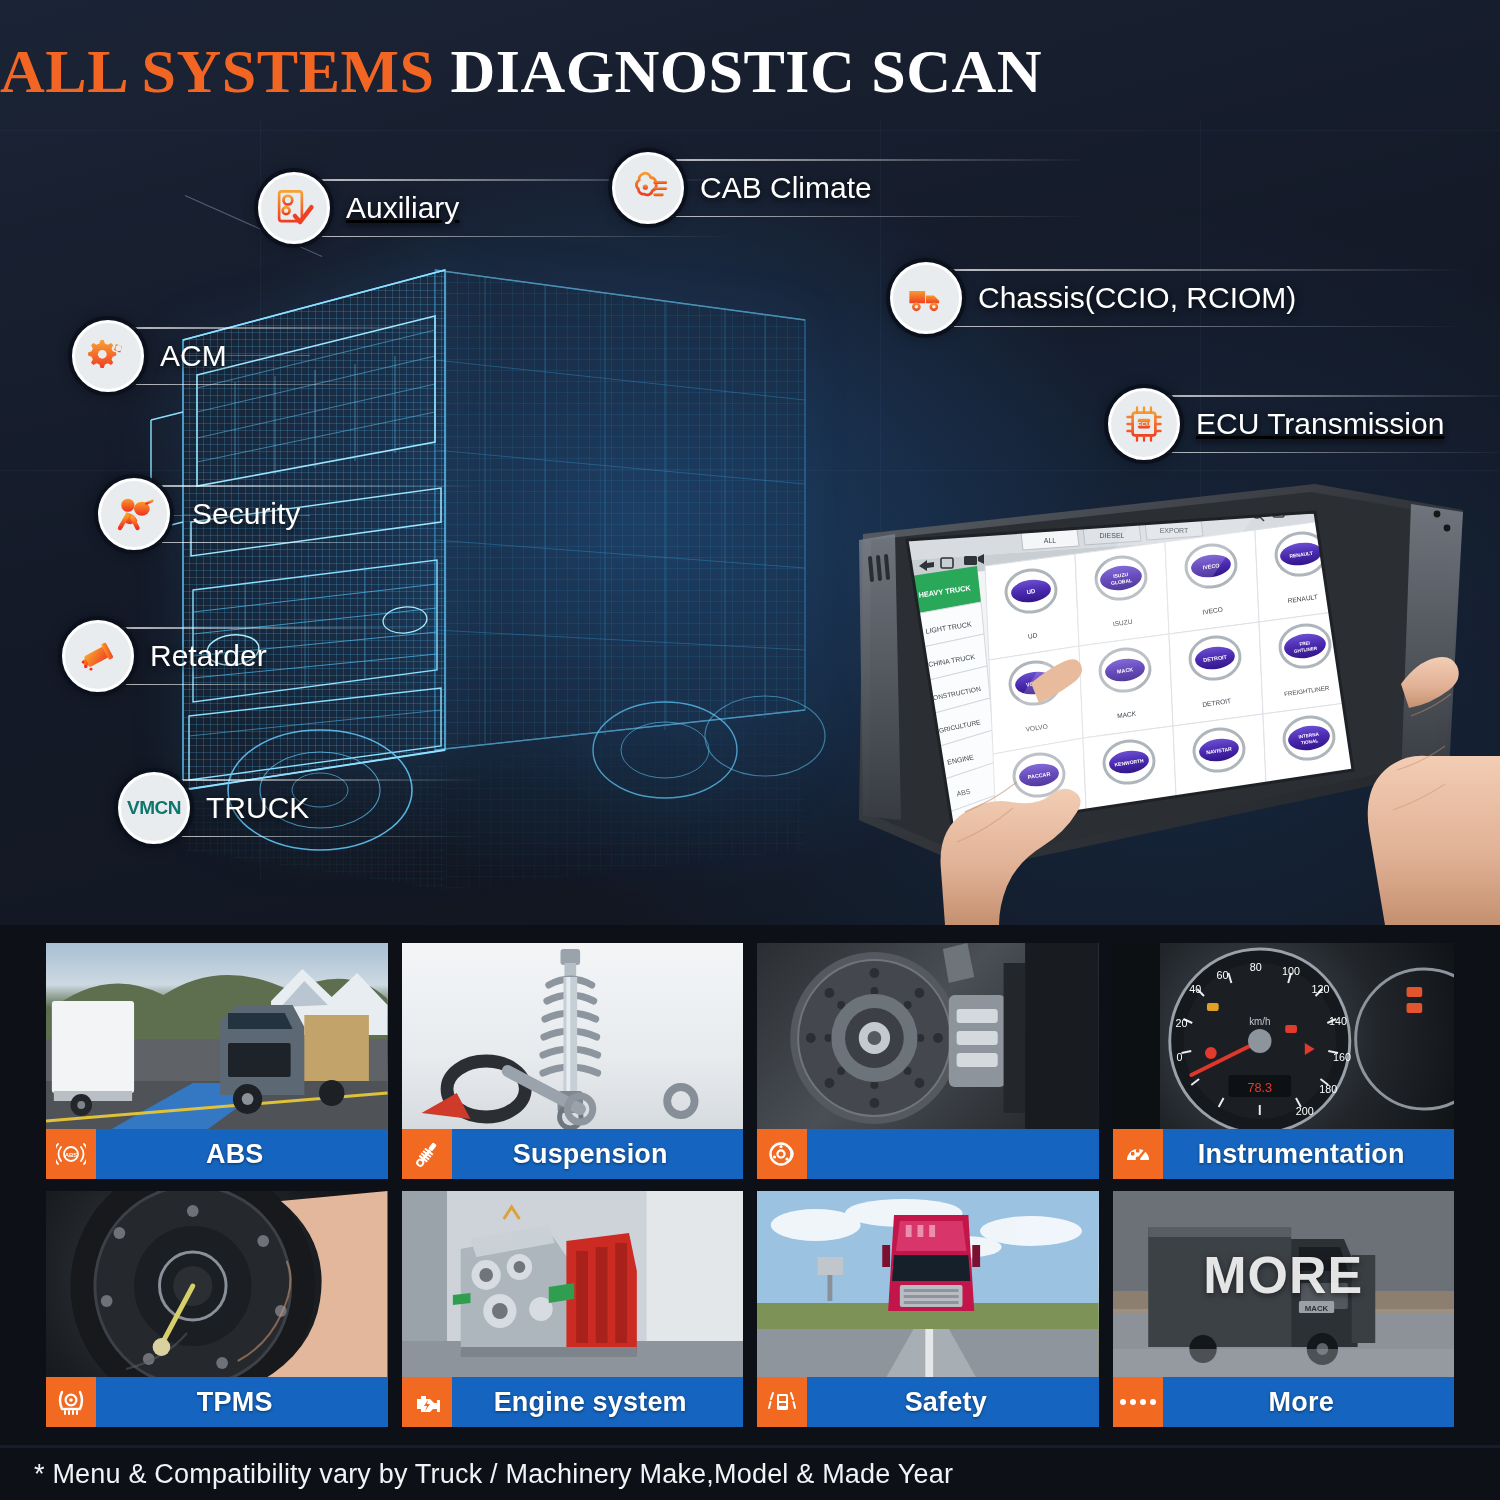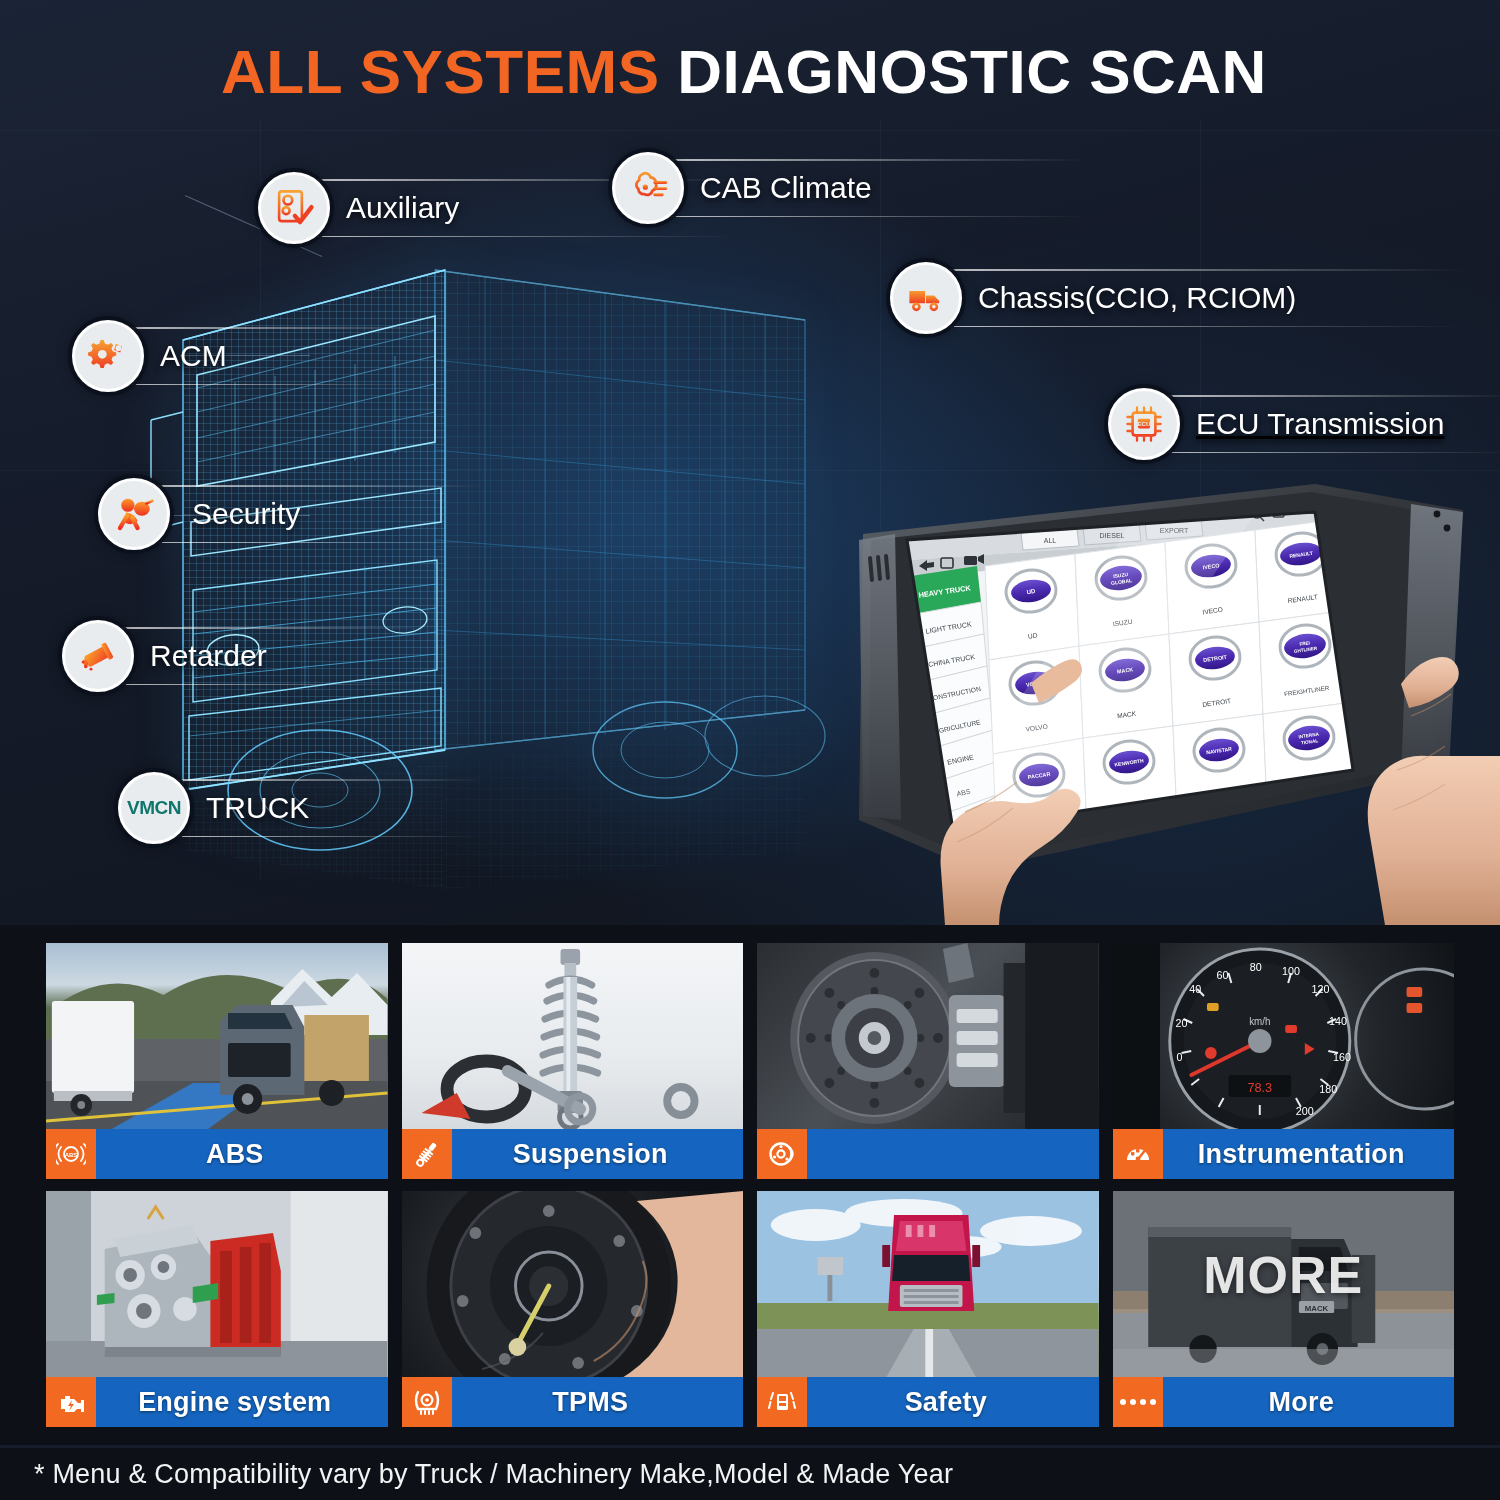--- a/index.html
+++ b/index.html
@@ -22,24 +22,24 @@
     overflow:hidden;
   }
   
   #hero .bgline {
     position:absolute; background:rgba(120,160,215,.055);
   }
 
   
   #title {
     position:absolute; top:36px; left:0; width:1488px;
-    text-align:center;
+    text-align:left;
     font-size:62px; font-weight:bold; letter-spacing:.5px;
     white-space:nowrap;
-    font-family:Liberation Sans, sans-serif;
+    font-family:Liberation Serif, serif;
     z-index:30;
   }
   #title .t-orange { color:#f26522; }
   #title .t-white  { color:#ffffff; }
 
   
   #truck-wrap{
     position:absolute; left:105px; top:150px; width:760px; height:760px;
     z-index:5;
   }
@@ -224,21 +224,21 @@
         <path d="M78 652 L340 612 L340 740 L78 700 Z" fill="url(#mesh2)"></path>
         <path d="M340 612 L700 572 L700 700 L340 740 Z" fill="url(#mesh)"></path>
       </g>
     </svg>
   </div>
 
   <div class="leader" style="left:185px;top:195px;width:150px;transform:rotate(24deg);"></div>
   <div class="leader" style="left:180px;top:355px;width:130px;"></div>
   <div class="leader" style="left:160px;top:515px;width:150px;"></div>
 
-  <div class="callout" style="left:258px;top:172px;">
+  <div class="callout" style="left:258px;top:172px;text-decoration:underline;">
     <div class="plate" style="width:430px;">
         <span class="a"></span>
         <span class="b"></span>
       </div>
     <div class="badge">
       <svg viewBox="0 0 48 48">
         <defs>
             <linearGradient id="go1" x1="0" y1="0" x2="0" y2="1">
               <stop offset="0%" stop-color="#f7a233"></stop>
               <stop offset="100%" stop-color="#ee3d23"></stop>
@@ -855,20 +855,65 @@
             <rect x="8" y="13" width="3.4" height="3.4" rx=".7" fill="#f26a21"></rect>
             <rect x="13" y="10" width="3.4" height="3.4" rx=".7" fill="#f26a21"></rect>
           </svg>
         </div>
         <div class="txt">Instrumentation</div>
       </div>
     </div>
   </div>
 
   <div class="card-row">
+
+    <div class="card">
+      <div class="photo">
+        <div class="ph ph-tpms">
+          <svg viewBox="0 0 349 190" preserveAspectRatio="none">
+            <circle cx="150" cy="95" r="125" fill="#17191d"></circle>
+            <circle cx="150" cy="95" r="100" fill="#25282d" stroke="#3d4147" stroke-width="3"></circle>
+            <circle cx="150" cy="95" r="60" fill="#1b1e22"></circle>
+            <g fill="#6e7278">
+              <circle cx="150" cy="20" r="6"></circle>
+                <circle cx="222" cy="50" r="6"></circle>
+                <circle cx="240" cy="120" r="6"></circle>
+              <circle cx="180" cy="172" r="6"></circle>
+                <circle cx="105" cy="168" r="6"></circle>
+                <circle cx="62" cy="110" r="6"></circle>
+              <circle cx="75" cy="42" r="6"></circle>
+            </g>
+            <circle cx="150" cy="95" r="34" fill="none" stroke="#8a9099" stroke-width="3"></circle>
+            <circle cx="150" cy="95" r="20" fill="#2b2f34"></circle>
+            <path d="M150 95 L120 150" stroke="#d7d06a" stroke-width="5" stroke-linecap="round"></path>
+            <path d="M240 10 q50 40 40 100 q-8 50 -60 80 L349 190 L349 0 Z" fill="#e3b79b"></path>
+            <path d="M196 170 q30 -16 44 -46 q16 -32 6 -54" fill="none" stroke="#c48f6d" stroke-width="2" opacity=".6"></path>
+            <path d="M82 178 q40 -10 62 -36" fill="none" stroke="#5d6268" stroke-width="2" opacity=".5"></path>
+            <circle cx="118" cy="156" r="9" fill="#d9d2a0"></circle>
+          </svg>
+        </div>
+      </div>
+      <div class="bar">
+        <div class="ico">
+          <svg viewBox="0 0 30 30">
+            <path d="M6 5 q-4 8 0 17 M24 5 q4 8 0 17" fill="none" stroke="#fff" stroke-width="2.4" stroke-linecap="round"></path>
+            <path d="M6 22 h18" stroke="#fff" stroke-width="2.4"></path>
+            <g stroke="#fff" stroke-width="2" stroke-linecap="round">
+              <path d="M9 24 v3"></path>
+                <path d="M13 24 v3"></path>
+                <path d="M17 24 v3"></path>
+                <path d="M21 24 v3"></path>
+            </g>
+            <circle cx="15" cy="13" r="5.4" fill="none" stroke="#fff" stroke-width="2.2"></circle>
+            <circle cx="15" cy="13" r="1.8" fill="#fff"></circle>
+          </svg>
+        </div>
+        <div class="txt">TPMS</div>
+      </div>
+    </div>
 
     <div class="card">
       <div class="photo">
         <div class="ph ph-eng">
           <svg viewBox="0 0 349 190" preserveAspectRatio="none">
             <rect x="0" y="0" width="349" height="190" fill="#cdd3d8"></rect>
             <rect x="0" y="0" width="46" height="190" fill="#9aa2aa"></rect>
             <rect x="250" y="0" width="99" height="190" fill="#e3e7ea"></rect>
             <rect x="0" y="150" width="349" height="40" fill="#8d949b"></rect>
             <g>
@@ -903,65 +948,20 @@
             <path d="M5 12 h4 V9 h5 v3 h4 l4 4 h3 v-3 h3 v12 h-3 v-3 h-4 l-3 3 h-9 v-3 h-4 z" fill="#fff"></path>
             <path d="M16 13 l-4 6 h3 l-2 5 l5 -7 h-3 z" fill="#f26a21"></path>
           </svg>
         </div>
         <div class="txt">Engine system</div>
       </div>
     </div>
 
     <div class="card">
       <div class="photo">
-        <div class="ph ph-tpms">
-          <svg viewBox="0 0 349 190" preserveAspectRatio="none">
-            <circle cx="150" cy="95" r="125" fill="#17191d"></circle>
-            <circle cx="150" cy="95" r="100" fill="#25282d" stroke="#3d4147" stroke-width="3"></circle>
-            <circle cx="150" cy="95" r="60" fill="#1b1e22"></circle>
-            <g fill="#6e7278">
-              <circle cx="150" cy="20" r="6"></circle>
-                <circle cx="222" cy="50" r="6"></circle>
-                <circle cx="240" cy="120" r="6"></circle>
-              <circle cx="180" cy="172" r="6"></circle>
-                <circle cx="105" cy="168" r="6"></circle>
-                <circle cx="62" cy="110" r="6"></circle>
-              <circle cx="75" cy="42" r="6"></circle>
-            </g>
-            <circle cx="150" cy="95" r="34" fill="none" stroke="#8a9099" stroke-width="3"></circle>
-            <circle cx="150" cy="95" r="20" fill="#2b2f34"></circle>
-            <path d="M150 95 L120 150" stroke="#d7d06a" stroke-width="5" stroke-linecap="round"></path>
-            <path d="M240 10 q50 40 40 100 q-8 50 -60 80 L349 190 L349 0 Z" fill="#e3b79b"></path>
-            <path d="M196 170 q30 -16 44 -46 q16 -32 6 -54" fill="none" stroke="#c48f6d" stroke-width="2" opacity=".6"></path>
-            <path d="M82 178 q40 -10 62 -36" fill="none" stroke="#5d6268" stroke-width="2" opacity=".5"></path>
-            <circle cx="118" cy="156" r="9" fill="#d9d2a0"></circle>
-          </svg>
-        </div>
-      </div>
-      <div class="bar">
-        <div class="ico">
-          <svg viewBox="0 0 30 30">
-            <path d="M6 5 q-4 8 0 17 M24 5 q4 8 0 17" fill="none" stroke="#fff" stroke-width="2.4" stroke-linecap="round"></path>
-            <path d="M6 22 h18" stroke="#fff" stroke-width="2.4"></path>
-            <g stroke="#fff" stroke-width="2" stroke-linecap="round">
-              <path d="M9 24 v3"></path>
-                <path d="M13 24 v3"></path>
-                <path d="M17 24 v3"></path>
-                <path d="M21 24 v3"></path>
-            </g>
-            <circle cx="15" cy="13" r="5.4" fill="none" stroke="#fff" stroke-width="2.2"></circle>
-            <circle cx="15" cy="13" r="1.8" fill="#fff"></circle>
-          </svg>
-        </div>
-        <div class="txt">TPMS</div>
-      </div>
-    </div>
-
-    <div class="card">
-      <div class="photo">
         <div class="ph ph-safe">
           <svg viewBox="0 0 349 190" preserveAspectRatio="none">
             <rect x="0" y="0" width="349" height="118" fill="#9cc2e2"></rect>
             <g fill="#ffffff" opacity=".85">
               <ellipse cx="60" cy="34" rx="46" ry="16"></ellipse>
                 <ellipse cx="150" cy="22" rx="60" ry="14"></ellipse>
               <ellipse cx="280" cy="40" rx="52" ry="15"></ellipse>
                 <ellipse cx="210" cy="56" rx="40" ry="11"></ellipse>
             </g>
             <rect x="0" y="112" width="349" height="30" fill="#7d9257"></rect>

